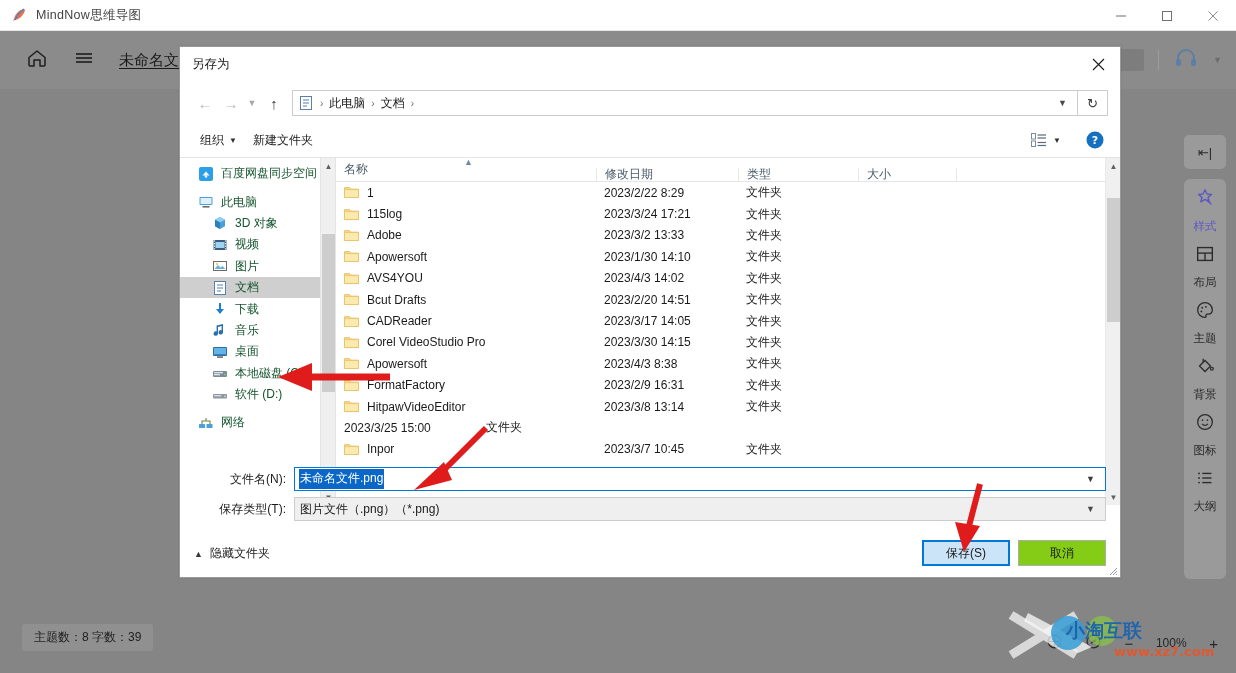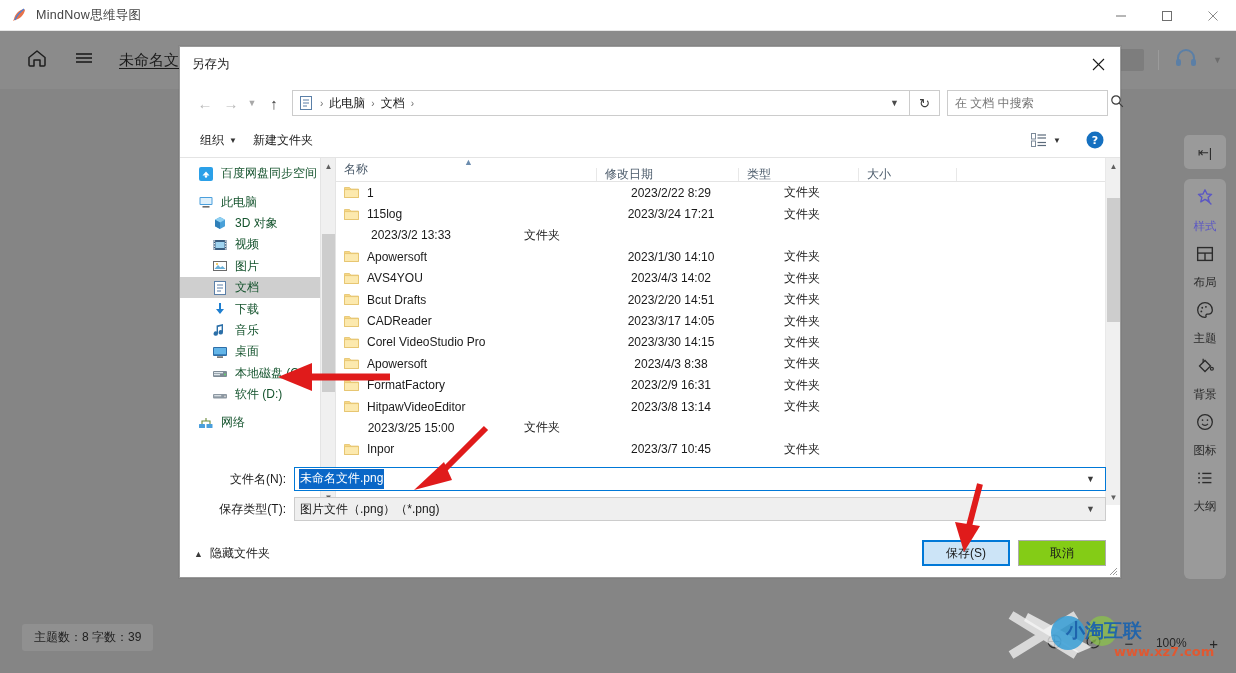--- a/index.html
+++ b/index.html
@@ -181,21 +181,21 @@
   #nav-scrollbar {
     position: absolute; right: 0; top: 0; width: 15px; height: 100%;
     background: #f0f0f0; border-left: 1px solid #e4e4e4;
   }
   .sb-arrow {
     width: 15px; height: 16px; display: flex; align-items: center; justify-content: center;
     color: #606060; font-size: 8px;
   }
   #nav-thumb { position: absolute; top: 76px; left: 1px; width: 13px; height: 158px; background: #cdcdcd; }
 
-  #list-pane { flex: 1; position: relative; background: #fff; overflow: hidden; text-align: center; }
+  #list-pane { flex: 1; position: relative; background: #fff; overflow: hidden; }
   #list-header {
     height: 24px; display: flex; border-bottom: 1px solid #e4e4e4;
     font-size: 12px; color: #4a5a6a; position: relative;
   }
   .col-head { display: flex; align-items: center; padding-left: 8px; position: relative; }
   .col-head + .col-head { border-left: 1px solid #e8e8e8; margin-top: 10px; }
   #col-name { width: 260px; }
   #col-date { width: 142px; }
   #col-type { width: 120px; }
   #col-size { width: 98px; }
@@ -454,29 +454,20 @@
       </svg>
       <span class="bc-sep">›</span>
       <span class="bc-crumb">此电脑</span>
       <span class="bc-sep">›</span>
       <span class="bc-crumb">文档</span>
       <span class="bc-sep">›</span>
       <span id="bc-caret">▼</span>
     </div>
     <div id="refresh-btn">↻</div>
 
-    <div id="search-box">
-      <input id="search-input" placeholder="在 文档 中搜索" style="">
-      <span id="search-icon">
-        <svg width="14" height="14" viewBox="0 0 14 14">
-            <circle cx="6" cy="6" r="4.2" fill="none" stroke="#3a3a3a" stroke-width="1.2"></circle>
-            <line x1="9.2" y1="9.2" x2="12.8" y2="12.8" stroke="#3a3a3a" stroke-width="1.2"></line>
-          </svg>
-      </span>
-    </div>
   </div>
 
   <div id="dlg-commandbar">
     <span class="cmd-item">
       <span>组织</span>
       <span class="cmd-caret">▼</span>
     </span>
     <span class="cmd-item">新建文件夹</span>
 
     <span id="cmd-right">
@@ -662,20 +653,27 @@
                 <path d="M0.5 1.5h5l1.4 1.6H14.5v8.4H0.5z" fill="#f7d785" stroke="#e3c169" stroke-width="0.8"></path>
                 <path d="M0.5 3.6h14v7.9H0.5z" fill="#fce9ae" stroke="#e3c169" stroke-width="0.8"></path>
               </svg>
               <span>115log</span>
             </span>
             <span class="fr-date">2023/3/24 17:21</span>
             <span class="fr-type">文件夹</span>
             <span class="fr-size"></span>
           </div>
           <div class="file-row">
+            <span class="fr-name">
+              <svg class="folder-ico" viewBox="0 0 15 13">
+                <path d="M0.5 1.5h5l1.4 1.6H14.5v8.4H0.5z" fill="#f7d785" stroke="#e3c169" stroke-width="0.8"></path>
+                <path d="M0.5 3.6h14v7.9H0.5z" fill="#fce9ae" stroke="#e3c169" stroke-width="0.8"></path>
+              </svg>
+              <span>Adobe</span>
+            </span>
             <span class="fr-date">2023/3/2 13:33</span>
             <span class="fr-type">文件夹</span>
             <span class="fr-size"></span>
           </div>
           <div class="file-row">
             <span class="fr-name">
               <svg class="folder-ico" viewBox="0 0 15 13">
                 <path d="M0.5 1.5h5l1.4 1.6H14.5v8.4H0.5z" fill="#f7d785" stroke="#e3c169" stroke-width="0.8"></path>
                 <path d="M0.5 3.6h14v7.9H0.5z" fill="#fce9ae" stroke="#e3c169" stroke-width="0.8"></path>
               </svg>

